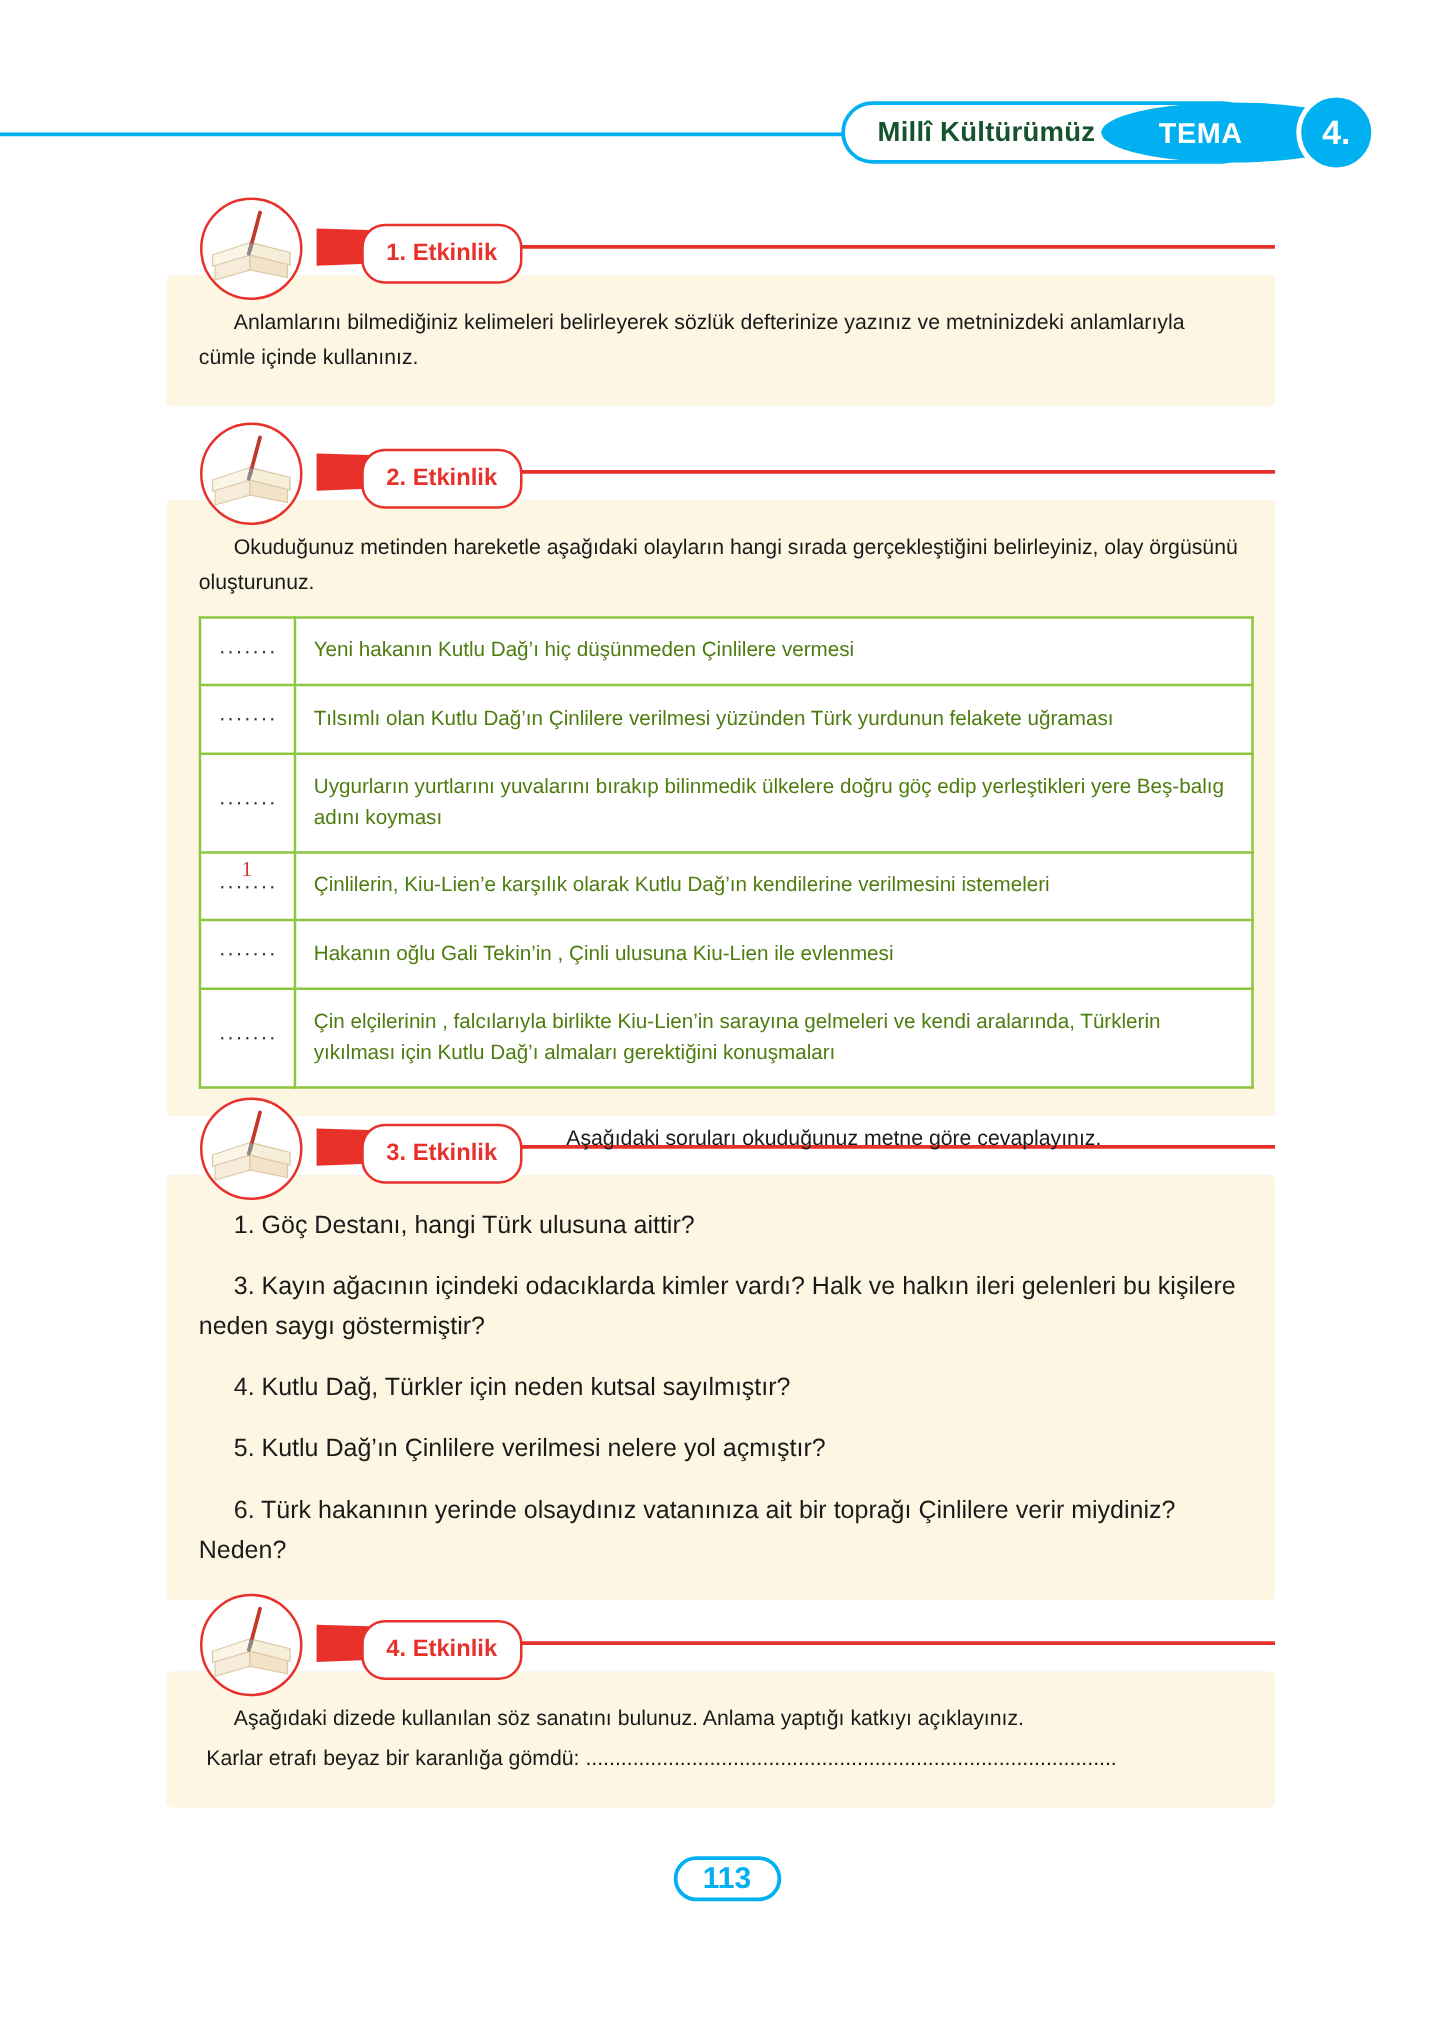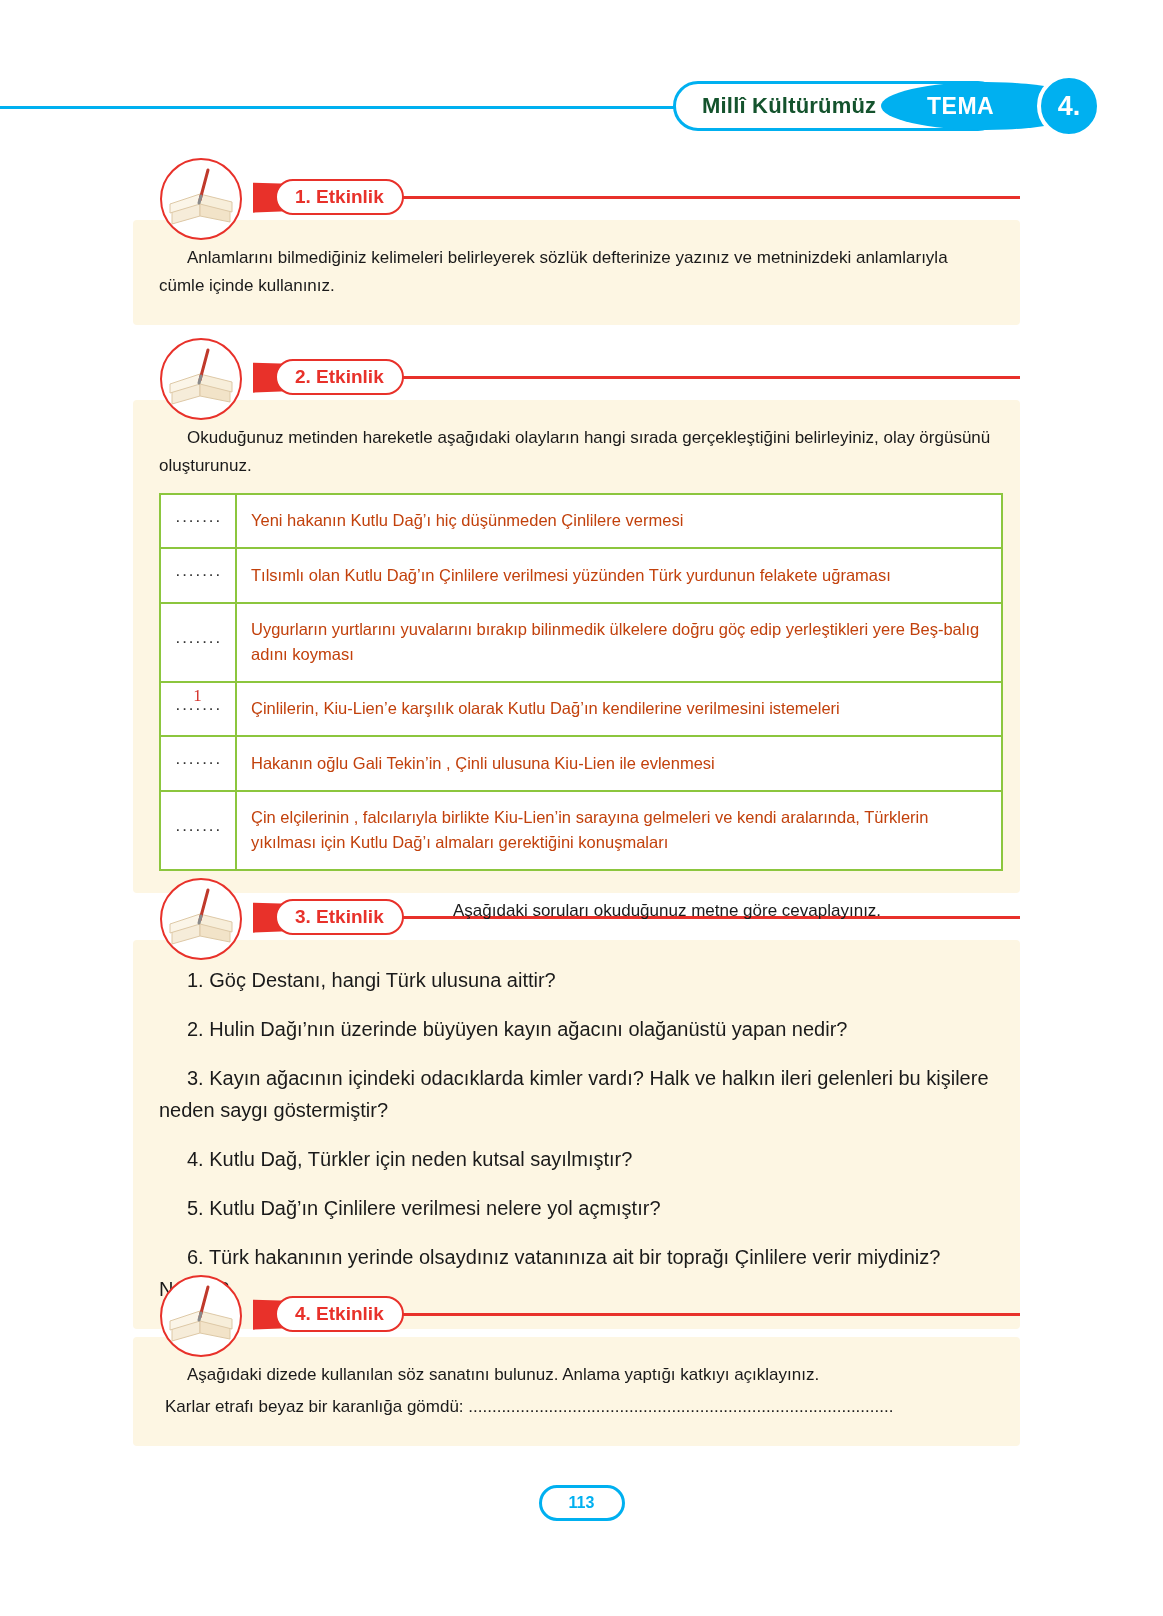--- a/index.html
+++ b/index.html
@@ -116,23 +116,23 @@
     position: absolute;
     left: 120px;
     top: 12px;
     width: 140px;
     height: 34px;
     background: #e8312a;
     clip-path: polygon(0% 8%, 100% 20%, 100% 80%, 0% 96%);
   }
   .act-pill {
     position: absolute;
-    left: 142px;
+    left: 156px;
     top: 11px;
-    height: 36px;
+    height: 48px;
     padding: 0 18px;
     border: 2.5px solid #e8312a;
     border-radius: 19px;
     background: #ffffff;
     display: flex;
     align-items: center;
     z-index: 3;
   }
   .act-pill-label {
     color: #e8312a;
@@ -187,21 +187,21 @@
     margin-top: 14px;
     background: #ffffff;
     table-layout: fixed;
   }
   .events-table td {
     border: 2px solid #8cc63e;
     font-size: 16.5px;
     line-height: 1.55;
     padding: 13px 14px;
     vertical-align: middle;
-    color: #c2410c;
+    color: #4d7c0f;
   }
   .events-table td.num-cell {
     width: 76px;
     text-align: center;
     color: #333;
     position: relative;
     font-size: 17px;
     letter-spacing: 1px;
   }
   .answer-mark {
@@ -241,21 +241,21 @@
     height: 36px;
     border: 3px solid #00b0f0;
     border-radius: 18px;
     background: #ffffff;
     display: flex;
     align-items: center;
     justify-content: center;
   }
   .page-number span {
     color: #00b0f0;
-    font-size: 16px;
+    font-size: 24px;
     font-weight: bold;
   }
 </style>
 </head>
 <body>
 
 <div class="page-header">
   <div class="header-rule"></div>
   <div class="header-pill">
     <span class="header-title">Millî Kültürümüz</span>
@@ -381,21 +381,20 @@
         <path d="M38 42 L68 50 L68 62 L38 56 Z" fill="#f2e3c8" stroke="#ddc8a6" stroke-width="1"></path>
         <path d="M8 44 L38 34 L38 44 L8 53 Z" fill="#fbf5e8" stroke="#ddc8a6" stroke-width="1"></path>
         <path d="M38 34 L70 42 L70 52 L38 44 Z" fill="#f7eeda" stroke="#ddc8a6" stroke-width="1"></path>
         <line x1="46" y1="10" x2="38" y2="40" stroke="#c0392b" stroke-width="3" stroke-linecap="round"></line>
         <line x1="39" y1="36" x2="37" y2="43" stroke="#8a8a8a" stroke-width="3" stroke-linecap="round"></line>
       </svg>
     </div>
   </div>
   <div class="act-body questions">
     <p>1. Göç Destanı, hangi Türk ulusuna aittir?</p>
-    <p>2. Hulin Dağı’nın üzerinde büyüyen kayın ağacını olağanüstü yapan nedir?</p>
     <p>3. Kayın ağacının içindeki odacıklarda kimler vardı? Halk ve halkın ileri gelenleri bu kişilere neden saygı göstermiştir?</p>
     <p>4. Kutlu Dağ, Türkler için neden kutsal sayılmıştır?</p>
     <p>5. Kutlu Dağ’ın Çinlilere verilmesi nelere yol açmıştır?</p>
     <p>6. Türk hakanının yerinde olsaydınız vatanınıza ait bir toprağı Çinlilere verir miydiniz? Neden?</p>
   </div>
 </div>
 
 <div class="activity" style="top:1285px;">
   <div class="act-head">
     <div class="act-rule"></div>

